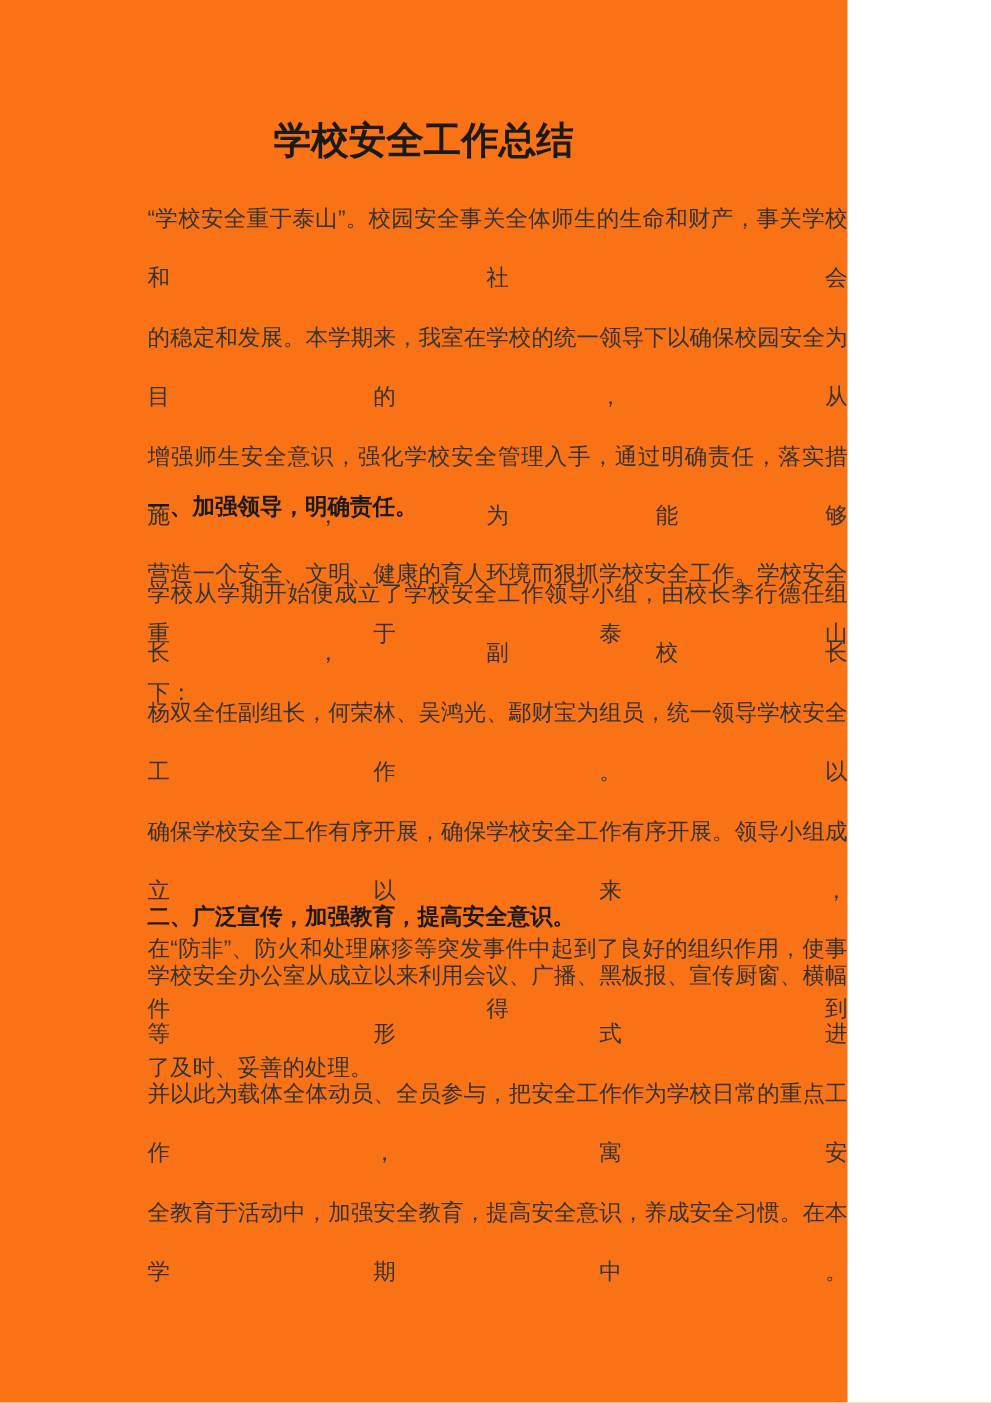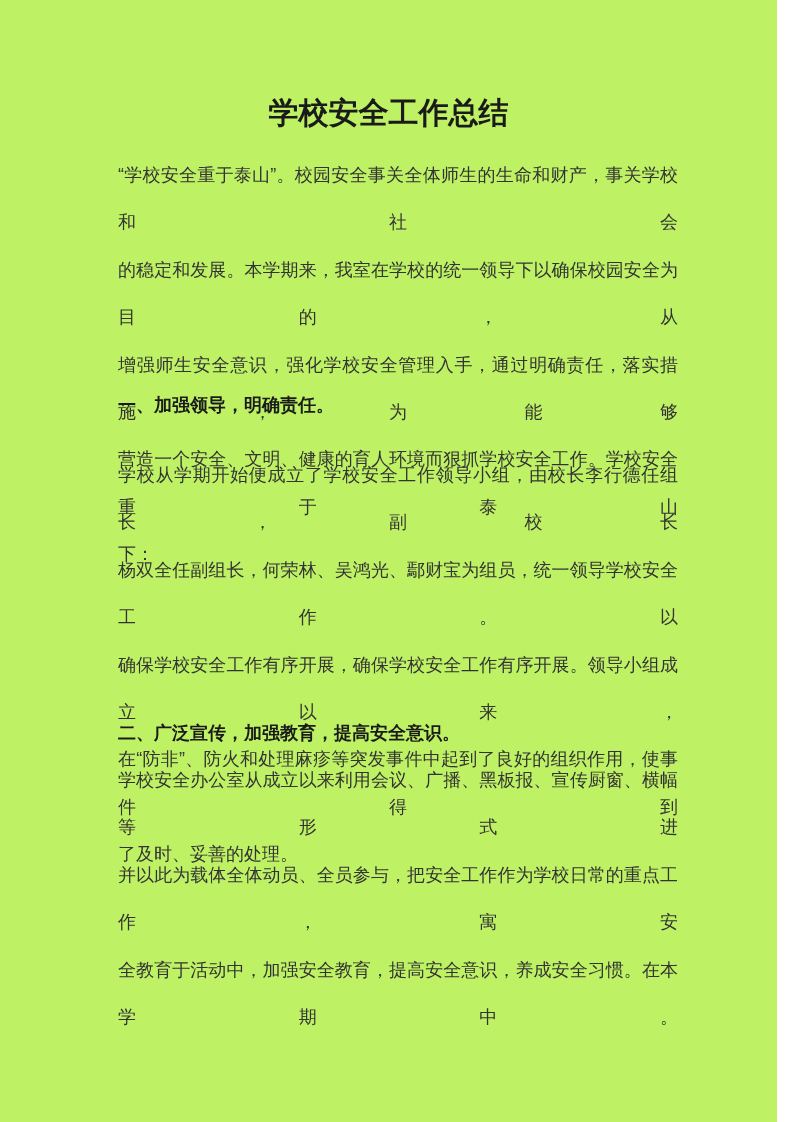--- a/index.html
+++ b/index.html
@@ -1,20 +1,20 @@
 <!DOCTYPE html>
 <html><head>
 <meta charset="utf-8">
 <style>
   html,body{margin:0;padding:0;background:#ffffff;}
   .page{
     position:relative;
-    width:777px;
+    width:678px;
     height:1122px;
-    background:#bef264;
+    background:#f97316;
     overflow:hidden;
     font-family:"Liberation Sans", sans-serif;
   }
   .doc-title{
     position:absolute;
     top:91px;
     left:0;
     width:100%;
     margin:0;
     text-align:center;

